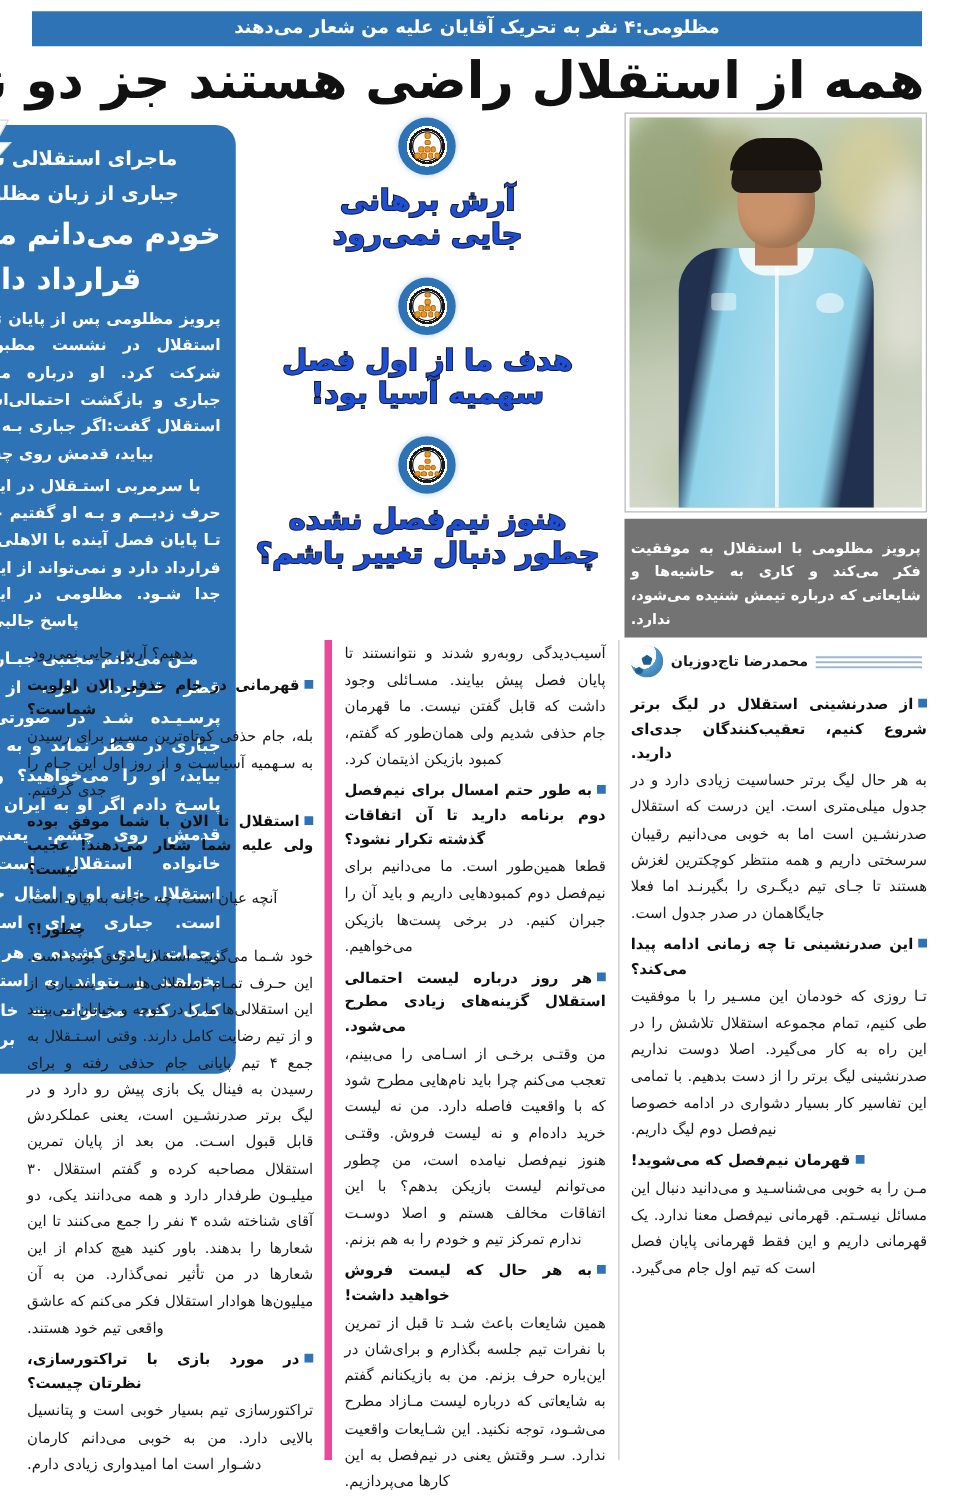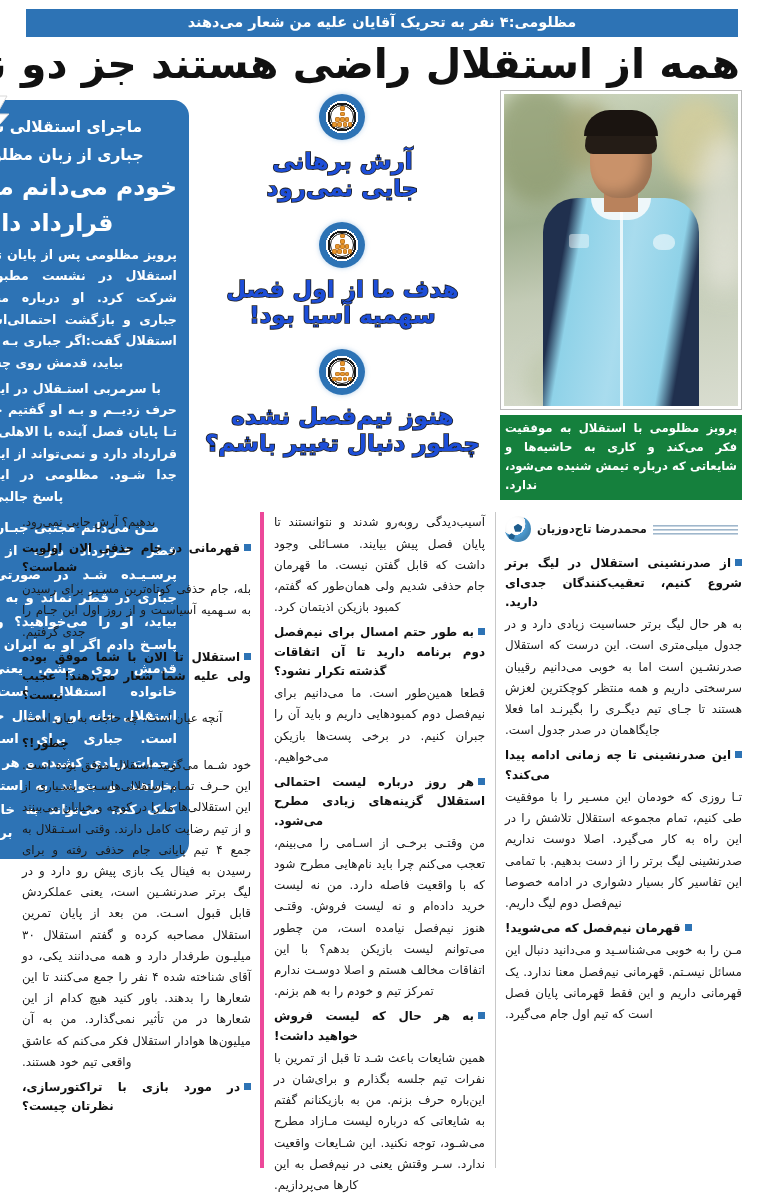--- a/index.html
+++ b/index.html
@@ -115,28 +115,28 @@
   .zipper{
     position:absolute;left:50%;margin-left:-1.5px;top:118px;
     width:3px;height:200px;background:rgba(255,255,255,.75);
   }
   .logo-l{position:absolute;left:50%;margin-left:-52px;top:140px;width:20px;height:14px;background:rgba(255,255,255,.45);border-radius:3px;}
   .logo-r{position:absolute;left:50%;margin-left:32px;top:140px;width:22px;height:16px;background:rgba(255,255,255,.55);border-radius:50% 50% 40% 40%;}
 
   .caption-box{
     width:242px;
     margin-top:5px;
-    background:#15803d;
+    background:#737373;
     color:#ffffff;
     font-size:11.6px;
     font-weight:bold;
     line-height:1.62;
     text-align:justify;
     text-align-last:left;
-    padding:4px 5px 5px 5px;
+    padding:14px 5px 5px 5px;
     box-sizing:border-box;
     letter-spacing:-0.2px;
   }
 
   
   .teaser-col{
     flex:1 1 auto;
     display:flex;
     flex-direction:column;
     align-items:center;
@@ -266,21 +266,21 @@
     flex-direction:row;
     margin:8px 10px 0 10px;
     height:656px;
     box-sizing:border-box;
   }
   .col{
     box-sizing:border-box;
     position:relative;
   }
   .col.c-right{ width:248px; flex:0 0 248px; padding-right:2px; padding-left:9px;}
-  .col.c-mid{ flex:1 1 auto; padding:0 10px; border-right:1px solid #c8c8c8; border-left:4px solid #ec4899;}
+  .col.c-mid{ flex:1 1 auto; padding:0 10px; border-right:1px solid #c8c8c8; border-left:6px solid #ec4899;}
   .col.c-left{ width:240px; flex:0 0 240px; padding-left:2px; padding-right:9px;}
 
   .byline{
     display:flex;
     align-items:center;
     justify-content:flex-start;
     flex-direction:row-reverse;
     gap:6px;
     margin-bottom:8px;
     height:34px;
@@ -486,17 +486,18 @@
 
     <div class="col c-left">
       <p class="a first">بدهیم؟ آرش جایی نمی‌رود.</p>
       <p class="q"><span class="bullet"></span><span>قهرمانی در جام حذفی الان اولویت شماست؟</span></p>
       <p class="a">بله، جام حذفی کوتاه‌ترین مسـیر برای رسیدن به سـهمیه آسیاسـت و از روز اول این جـام را جدی گرفتیم.</p>
       <p class="q"><span class="bullet"></span><span>استقلال تا الان با شما موفق بوده ولی علیه شما شعار می‌دهند! عجیب نیست؟</span></p>
       <p class="a">آنچه عیان است، چه حاجت به بیان است.</p>
       <p class="q"><span class="bullet"></span><span>چطور!؟</span></p>
       <p class="a">خود شـما می‌گویید استقلال موفق بوده است. این حـرف تمـام استقلالی‌هاسـت. بسـیاری از این استقلالی‌ها ما را در کوچه و خیابان می‌بینند و از تیم رضایت کامل دارند. وقتی اسـتـقلال به جمع ۴ تیم پایانی جام حذفی رفته و برای رسیدن به فینال یک بازی پیش رو دارد و در لیگ برتر صدرنشـین است، یعنی عملکردش قابل قبول اسـت. من بعد از پایان تمرین استقلال مصاحبه کرده و گفتم استقلال ۳۰ میلیـون طرفدار دارد و همه می‌دانند یکی، دو آقای شناخته شده ۴ نفر را جمع می‌کنند تا این شعارها را بدهند. باور کنید هیچ کدام از این شعارها در من تأثیر نمی‌گذارد. من به آن میلیون‌ها هوادار استقلال فکر می‌کنم که عاشق واقعی تیم خود هستند.</p>
       <p class="q"><span class="bullet"></span><span>در مورد بازی با تراکتورسازی، نظرتان چیست؟</span></p>
+      <p class="a">تراکتورسازی تیم بسیار خوبی است و پتانسیل بالایی دارد. من به خوبی می‌دانم کارمان دشـوار است اما امیدواری زیادی دارم.</p>
     </div>
 
   </div>
 
 </div>
 
 </body></html>

